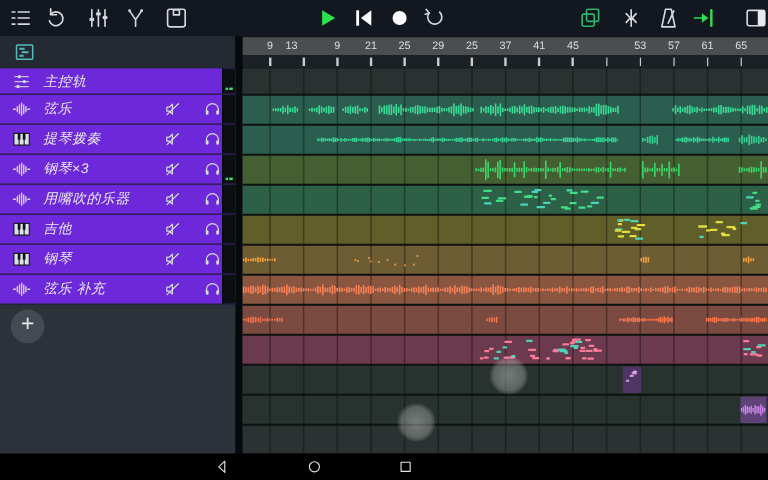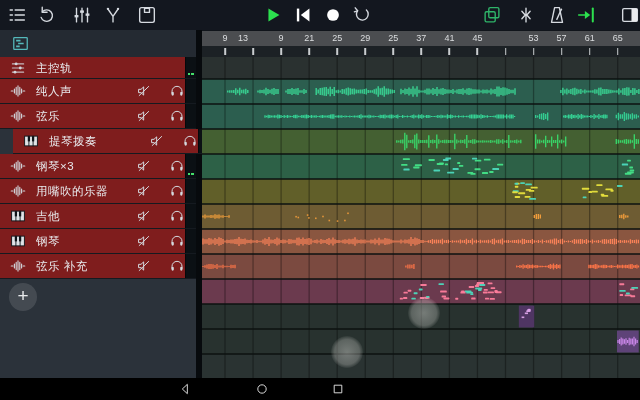--- a/index.html
+++ b/index.html
@@ -19,21 +19,21 @@
   #ruler{position:absolute;left:202px;top:31px;width:438px;height:15px;background:#4b4d50;overflow:hidden;}
   .rnum{position:absolute;top:1.5px;font-size:9px;color:#dcdee0;transform:translateX(-50%);}
   #tickstrip{position:absolute;left:202px;top:46px;width:438px;height:11px;background:#1c2125;overflow:hidden;}
   .tick{position:absolute;top:2px;width:1.6px;height:7px;background:#c9cccf;transform:translateX(-50%);}
 
   
   #gutter{position:absolute;left:196px;top:30px;width:6px;height:348px;background:#070a0d;}
 
   
   #panel{position:absolute;left:0;top:57px;width:196px;height:321px;background:#2b323a;}
-  .trow{position:relative;width:196px;background:#7f1d1d;border-bottom:1px solid #151a20;box-sizing:border-box;}
+  .trow{position:relative;width:196px;background:#6d28d9;border-bottom:1px solid #151a20;box-sizing:border-box;font-style:italic;}
   .ticon{position:absolute;left:9px;top:50%;transform:translateY(-50%);width:18px;height:18px;color:#d2d7dc;}
   .ticon svg{width:18px;height:18px;stroke:currentColor;fill:none;stroke-width:1.5;stroke-linecap:round;}
   .tlabel{position:absolute;left:36px;top:50%;transform:translateY(-50%);font-size:11.5px;color:#e9ecef;white-space:nowrap;letter-spacing:.5px;}
   .rbtn{position:absolute;top:50%;transform:translateY(-50%);width:16px;height:16px;color:#d5dadf;}
   .rbtn svg{width:16px;height:16px;stroke:currentColor;fill:none;stroke-width:1.5;stroke-linecap:round;stroke-linejoin:round;}
   .mute{left:136px;} .solo{left:169px;}
   .meter{position:absolute;right:0;top:0;bottom:0;width:10px;background:#0b1014;border-left:1px solid #05080b;}
   .mdots{position:absolute;left:1.5px;bottom:3px;display:flex;gap:1px;}
   .mdots i{display:block;width:2.6px;height:2.2px;background:#45e06b;}
   #panelfiller{position:relative;width:196px;background:#2b323a;}
@@ -209,59 +209,37 @@
             <i></i>
           </div>
         </div>
       </div>
       <div class="trow" style="height: 25px;">
         <span class="ticon">
           <svg viewBox="0 0 24 24">
             <path d="M3 12h2.2M18.8 12H21M7.2 9.3v5.4M9.6 7.2v9.6M12 5.2v13.6M14.4 7.2v9.6M16.8 9.3v5.4"></path>
           </svg>
         </span>
-        <span class="tlabel">纯人声</span>
+        <span class="tlabel">弦乐</span>
         <span class="rbtn mute">
           <svg viewBox="0 0 24 24">
             <path d="M4.5 9.5h3L11.5 5.8v12.4L7.5 14.5h-3z"></path>
             <path d="M4.8 18.8 19 5.2"></path>
           </svg>
         </span>
         <span class="rbtn solo">
           <svg viewBox="0 0 24 24">
             <path d="M4.5 15.5v-3a7.5 7.5 0 0 1 15 0v3"></path>
             <rect x="3.8" y="13.3" width="3.4" height="5.7" rx="1.6" fill="currentColor" stroke="none"></rect>
             <rect x="16.8" y="13.3" width="3.4" height="5.7" rx="1.6" fill="currentColor" stroke="none"></rect>
           </svg>
         </span>
         <div class="meter"></div>
       </div>
       <div class="trow" style="height: 25px;">
-        <span class="ticon">
-          <svg viewBox="0 0 24 24">
-            <path d="M3 12h2.2M18.8 12H21M7.2 9.3v5.4M9.6 7.2v9.6M12 5.2v13.6M14.4 7.2v9.6M16.8 9.3v5.4"></path>
-          </svg>
-        </span>
-        <span class="tlabel">弦乐</span>
-        <span class="rbtn mute">
-          <svg viewBox="0 0 24 24">
-            <path d="M4.5 9.5h3L11.5 5.8v12.4L7.5 14.5h-3z"></path>
-            <path d="M4.8 18.8 19 5.2"></path>
-          </svg>
-        </span>
-        <span class="rbtn solo">
-          <svg viewBox="0 0 24 24">
-            <path d="M4.5 15.5v-3a7.5 7.5 0 0 1 15 0v3"></path>
-            <rect x="3.8" y="13.3" width="3.4" height="5.7" rx="1.6" fill="currentColor" stroke="none"></rect>
-            <rect x="16.8" y="13.3" width="3.4" height="5.7" rx="1.6" fill="currentColor" stroke="none"></rect>
-          </svg>
-        </span>
-        <div class="meter"></div>
-      </div>
-      <div class="trow" style="height: 25px; margin-left: 13px;">
         <span class="ticon">
           <svg viewBox="0 0 24 24">
             <rect x="3.5" y="5.5" width="17" height="13" fill="#dfe3e7" stroke="#0f141a" stroke-width="1.2"></rect>
             <path d="M9.2 5.5v13M14.8 5.5v13" stroke="#0f141a" stroke-width="1.2"></path>
             <rect x="7.7" y="5.5" width="3" height="7" fill="#0f141a" stroke="none"></rect>
             <rect x="13.3" y="5.5" width="3" height="7" fill="#0f141a" stroke="none"></rect>
           </svg>
         </span>
         <span class="tlabel">提琴拨奏</span>
         <span class="rbtn mute">

